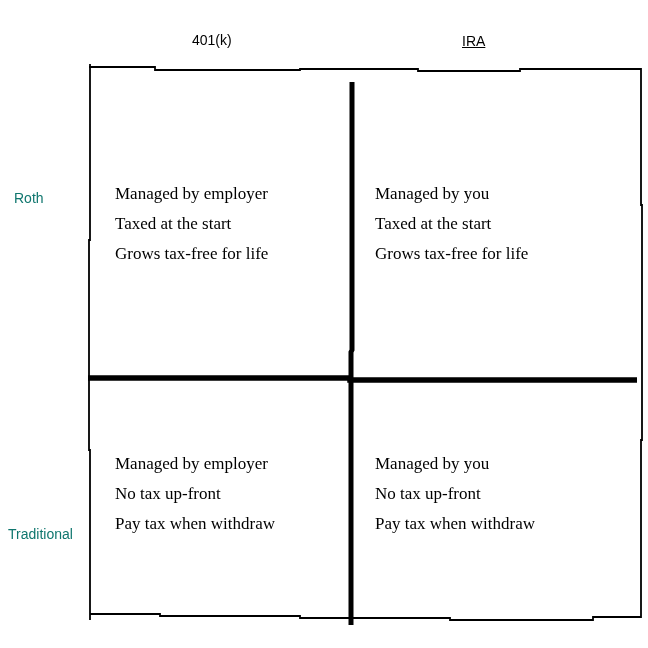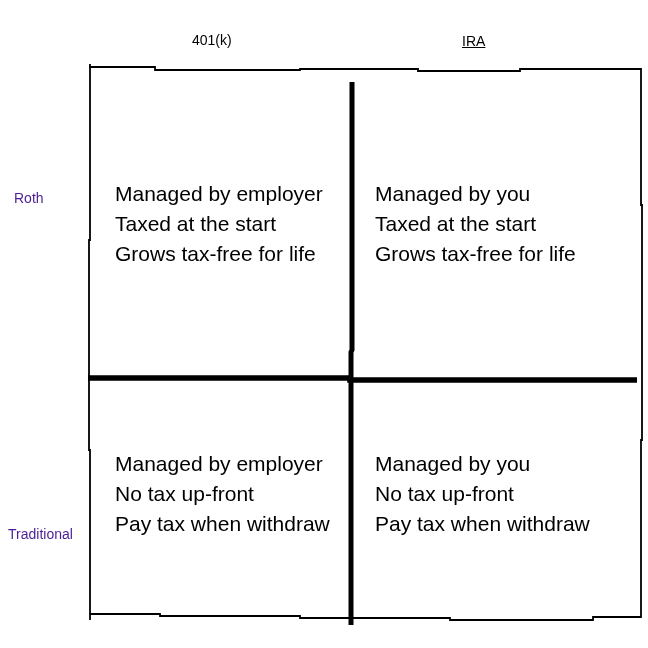--- a/index.html
+++ b/index.html
@@ -27,31 +27,32 @@
     position: absolute;
     font-size: 14px;
     color: #000000;
     white-space: nowrap;
   }
   .col-label.c401k { left: 192px; top: 32px; }
   .col-label.cira  { left: 462px; top: 33px; text-decoration: underline; }
   .row-label {
     position: absolute;
     font-size: 14px;
-    color: #4c1d95;
+    color: #0f766e;
     white-space: nowrap;
   }
   .row-label.rroth { left: 14px; top: 190px; }
   .row-label.rtrad { left: 8px;  top: 526px; }
   .cell {
     position: absolute;
-    font-size: 21px;
+    font-size: 17px;
     line-height: 30px;
     color: #000000;
     white-space: nowrap;
+    font-family: Liberation Serif, serif;
   }
   .cell.tl { left: 115px; top: 179px; }
   .cell.tr { left: 375px; top: 179px; }
   .cell.bl { left: 115px; top: 449px; }
   .cell.br { left: 375px; top: 449px; }
 </style>
 </head>
 <body>
 
 <div class="canvas">

